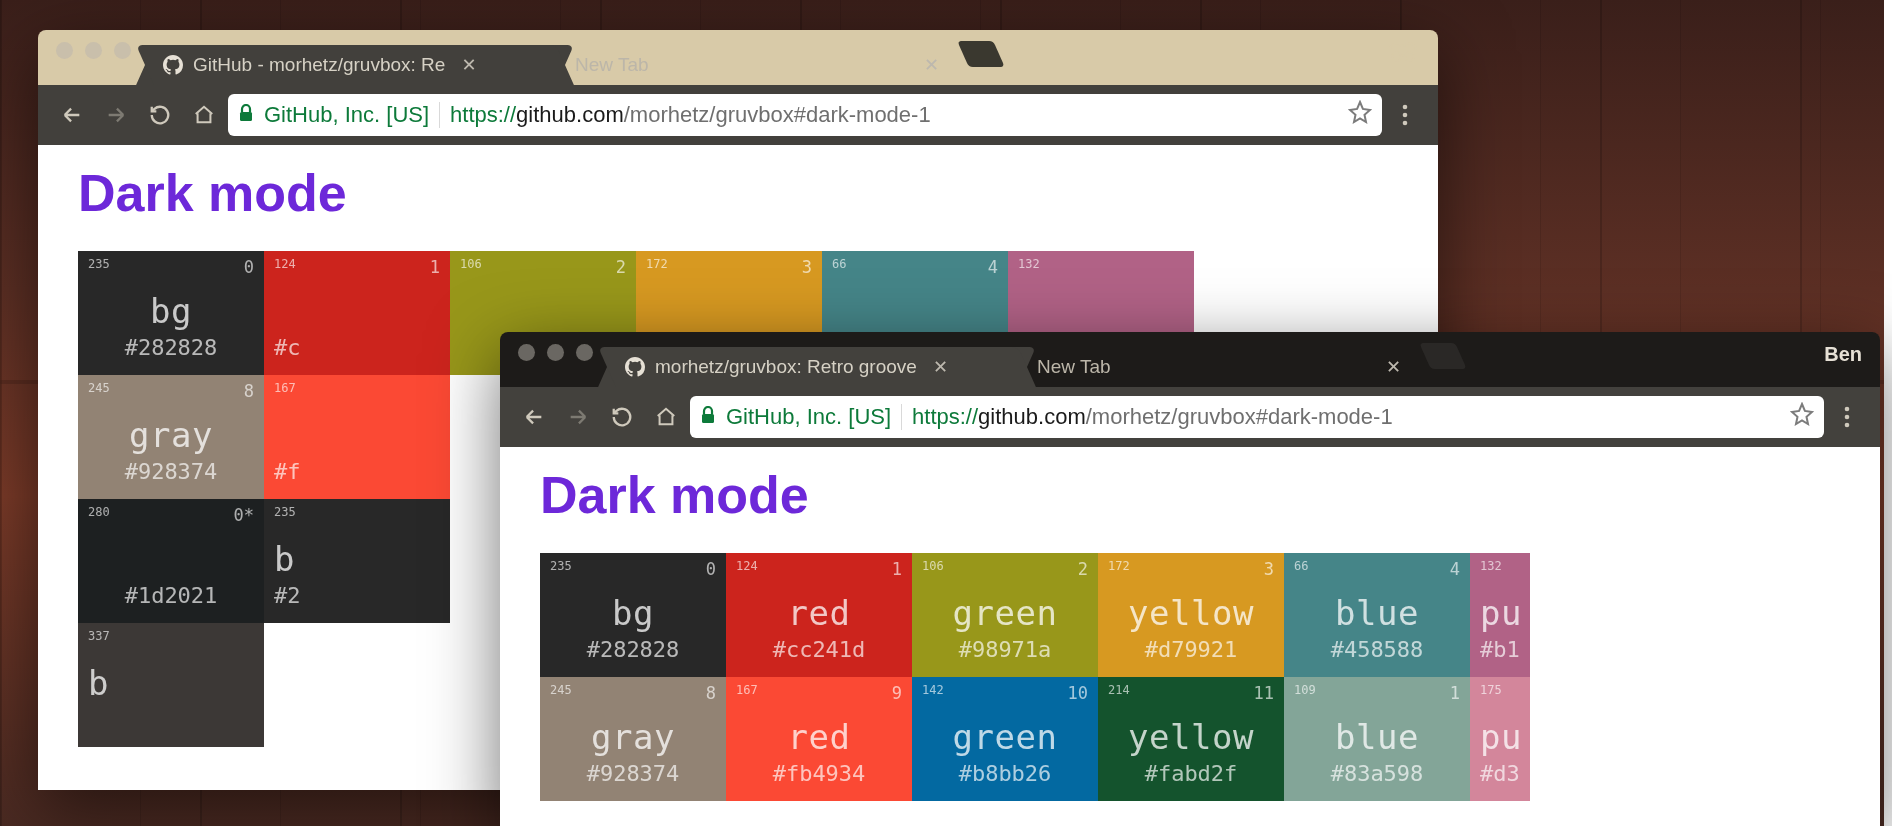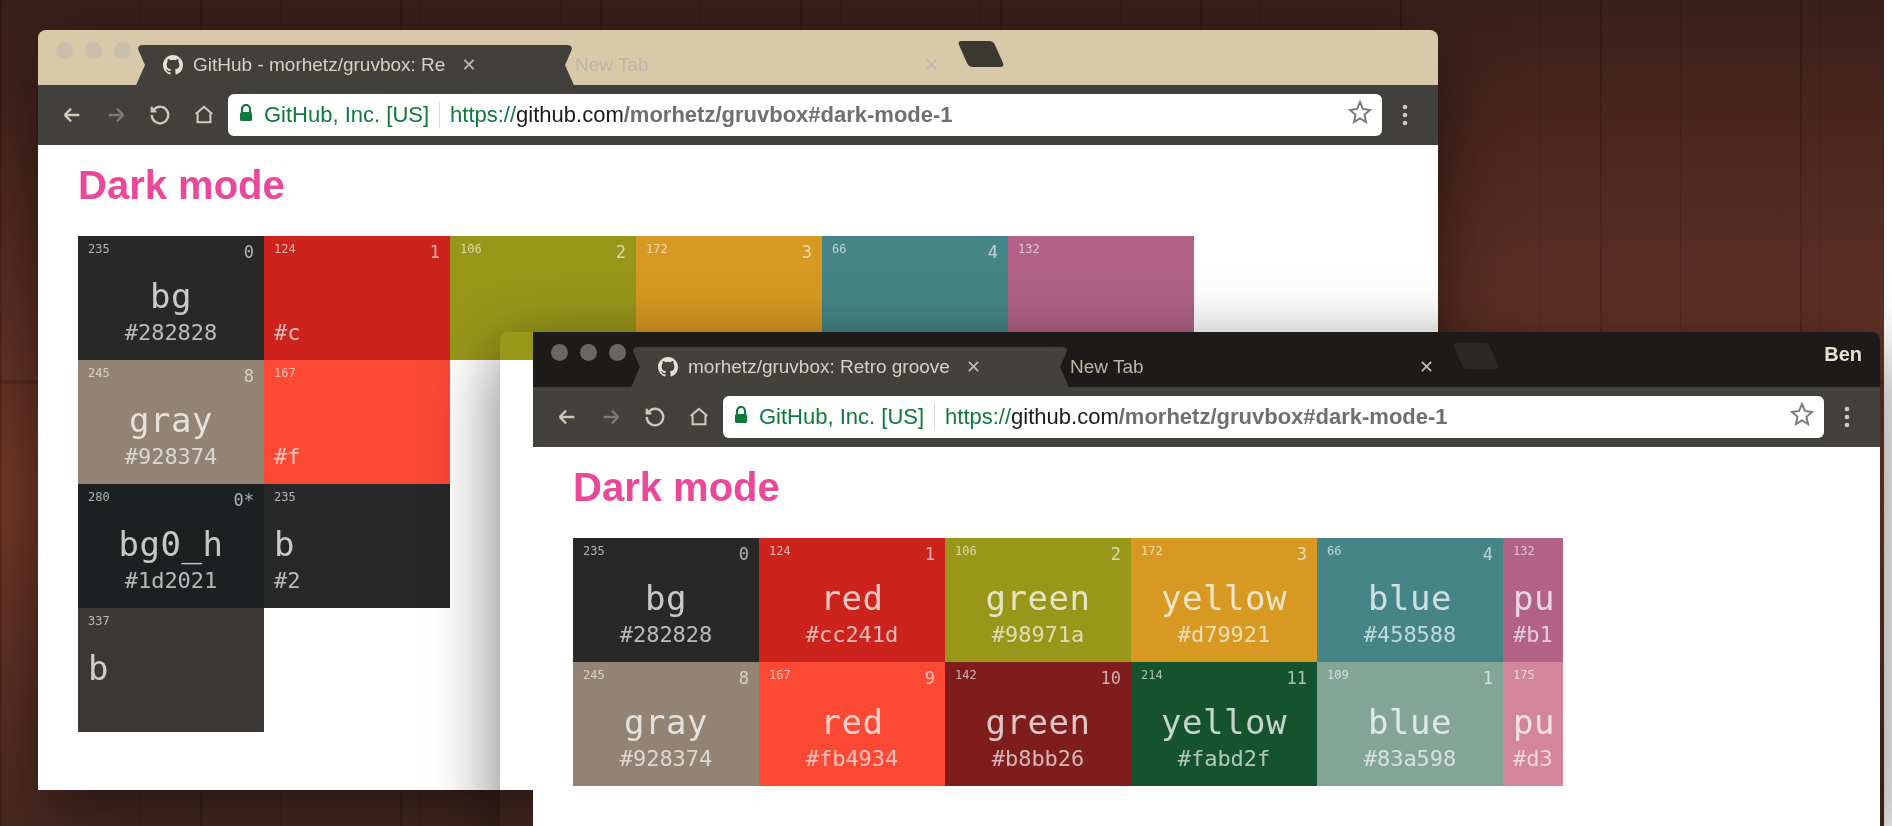--- a/index.html
+++ b/index.html
@@ -102,29 +102,29 @@
     flex:1; height:42px; background:#ffffff; border-radius:6px;
     display:flex; align-items:center; padding:0 10px; gap:10px;
     font-size:22px;
   }
   .lock-icon svg { width:16px; height:18px; }
   .ev-cert { color:#0d7a3a; font-weight:500; }
   .omnibox .sep { width:1px; height:26px; background:#d9d9d9; }
   .url { color:#6f6f6f; white-space:nowrap; overflow:hidden; }
   .url .scheme { color:#0d7a3a; }
   .url .host { color:#1a1a1a; }
-  .url .path { color:#6f6f6f;font-weight:bold; }
+  .url .path { color:#6f6f6f; }
   .star-icon { margin-left:auto; color:#7c7c7c; }
   .star-icon svg { width:24px; height:24px; }
   .menu-btn { width:38px; display:flex; align-items:center; justify-content:center; color:#cfc9bc; }
   .menu-btn svg { width:6px; height:22px; }
 
   
   .content { flex:1; background:#fff; overflow:hidden; padding: 18px 0 0 40px; }
-  .heading { font-size:40px; font-weight:700; color:#ec4899; margin-bottom:28px; }
+  .heading { font-size:52px; font-weight:700; color:#6d28d9; margin-bottom:28px; }
 
   .palette { display:flex; flex-direction:column; }
   .row { display:flex; }
   .swatch {
     width:186px; height:124px; position:relative;
     color:rgba(255,255,255,0.75);
     font-family: Menlo, Consolas, monospace;
     overflow:hidden;
   }
   .swatch .num-l { position:absolute; top:6px; left:10px; font-size:12px; opacity:0.85;}
@@ -284,21 +284,20 @@
               <span class="num-l">167</span>
               <span class="num-r"></span>
               <span class="name"></span>
               <span class="hex">#f</span>
             </div>
           </div>
           <div class="row">
             <div class="swatch" style="background: rgb(29, 32, 33);">
               <span class="num-l">280</span>
               <span class="num-r">0*</span>
-              <span class="name">bg0_h</span>
               <span class="hex">#1d2021</span>
             </div>
             <div class="swatch narrow" style="background: rgb(40, 40, 40);">
               <span class="num-l">235</span>
               <span class="num-r"></span>
               <span class="name">b</span>
               <span class="hex">#2</span>
             </div>
           </div>
           <div class="row" style="">
@@ -306,21 +305,21 @@
               <span class="num-l">337</span>
               <span class="num-r"></span>
               <span class="name">b</span>
               <span class="hex"></span>
             </div>
           </div>
         </div>
     </div>
   </div>
 
-  <div class="browser b2" style="left:500px; top:332px; width:1380px; height:494px;padding-left:33px;">
+  <div class="browser b2" style="left:500px; top:332px; width:1380px; height:494px;">
     <div class="tabstrip">
       <div class="traffic">
         <div class="dot"></div>
         <div class="dot"></div>
         <div class="dot"></div>
       </div>
 
       <div class="tab active" style="width:420px">
         <div class="tab-shape"></div>
           <div class="tab-shape right"></div>
@@ -442,21 +441,21 @@
               <span class="num-r">8</span>
               <span class="name">gray</span>
               <span class="hex">#928374</span>
             </div>
             <div class="swatch" style="background: rgb(251, 73, 52);">
               <span class="num-l">167</span>
               <span class="num-r">9</span>
               <span class="name">red</span>
               <span class="hex">#fb4934</span>
             </div>
-            <div class="swatch" style="background: #7f1d1d;">
+            <div class="swatch" style="background: #0369a1;">
               <span class="num-l">142</span>
               <span class="num-r">10</span>
               <span class="name">green</span>
               <span class="hex">#b8bb26</span>
             </div>
             <div class="swatch" style="background: #14532d;">
               <span class="num-l">214</span>
               <span class="num-r">11</span>
               <span class="name">yellow</span>
               <span class="hex">#fabd2f</span>

